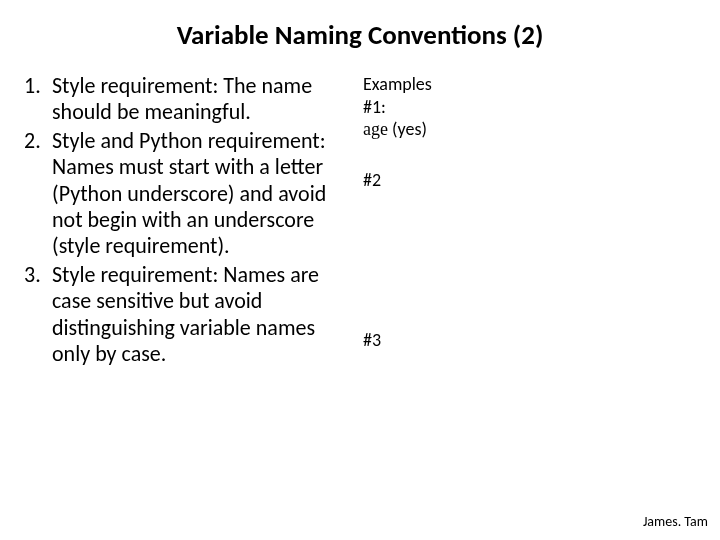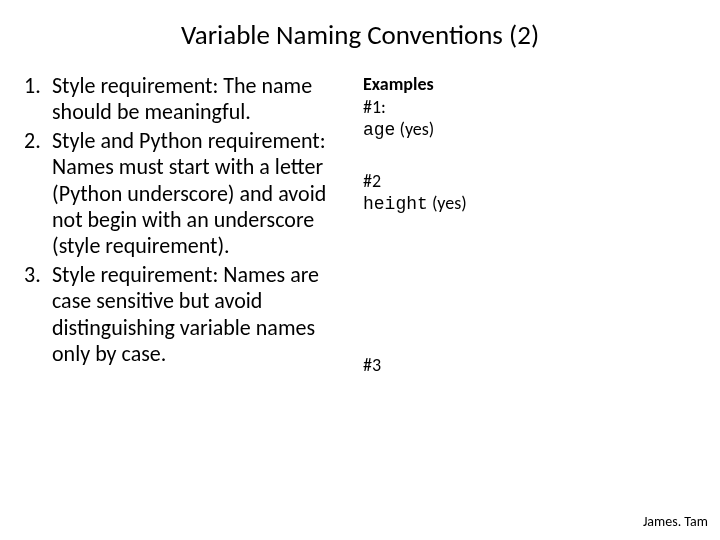--- a/index.html
+++ b/index.html
@@ -13,21 +13,21 @@
       background: #fff;
       font-family: Calibri, Arial, sans-serif;
       color: #000;
       position: relative;
       padding: 18px 24px 0 24px;
     }
     .title {
       font-size: 27px;
       text-align: center;
       margin-bottom: 22px;
-      font-weight: normal;
+      font-weight: bold;
     }
     .columns {
       display: flex;
       gap: 24px;
     }
     .left-col {
       width: 315px;
       font-size: 22px;
       line-height: 1.2;
     }
@@ -46,36 +46,36 @@
       content: counter(item) ".";
       position: absolute;
       left: 0;
     }
     .right-col {
       flex: 1;
       font-size: 18px;
       line-height: 1.25;
     }
     .examples-heading {
-      font-weight: bold;
+      font-weight: normal;
     }
     .block {
       margin-bottom: 28px;
     }
     .row {
       display: flex;
     }
     .cell-left {
       width: 155px;
     }
     .cell-right {
       flex: 1;
     }
     .mono {
-      font-family: Liberation Mono, monospace;
+      font-family: Liberation Serif, serif;
       text-align: right;
     }
     .italic {
     }
     .block3 {
       margin-top: 138px;
     }
     .footer {
       position: absolute;
       bottom: 10px;
@@ -110,23 +110,20 @@
       <div class="row">
         <div class="cell-left">
           <span class="mono">age</span><span> (yes)</span>
         </div>
       </div>
     </div>
 
     <div class="block">
       <div>#2</div>
       <div class="row">
-        <div class="cell-left">
-          <span class="mono">height</span><span> (yes)</span>
-        </div>
       </div>
     </div>
 
     <div class="block3">
       <div>#3</div>
     </div>
 
   </div>
 </div>
 

